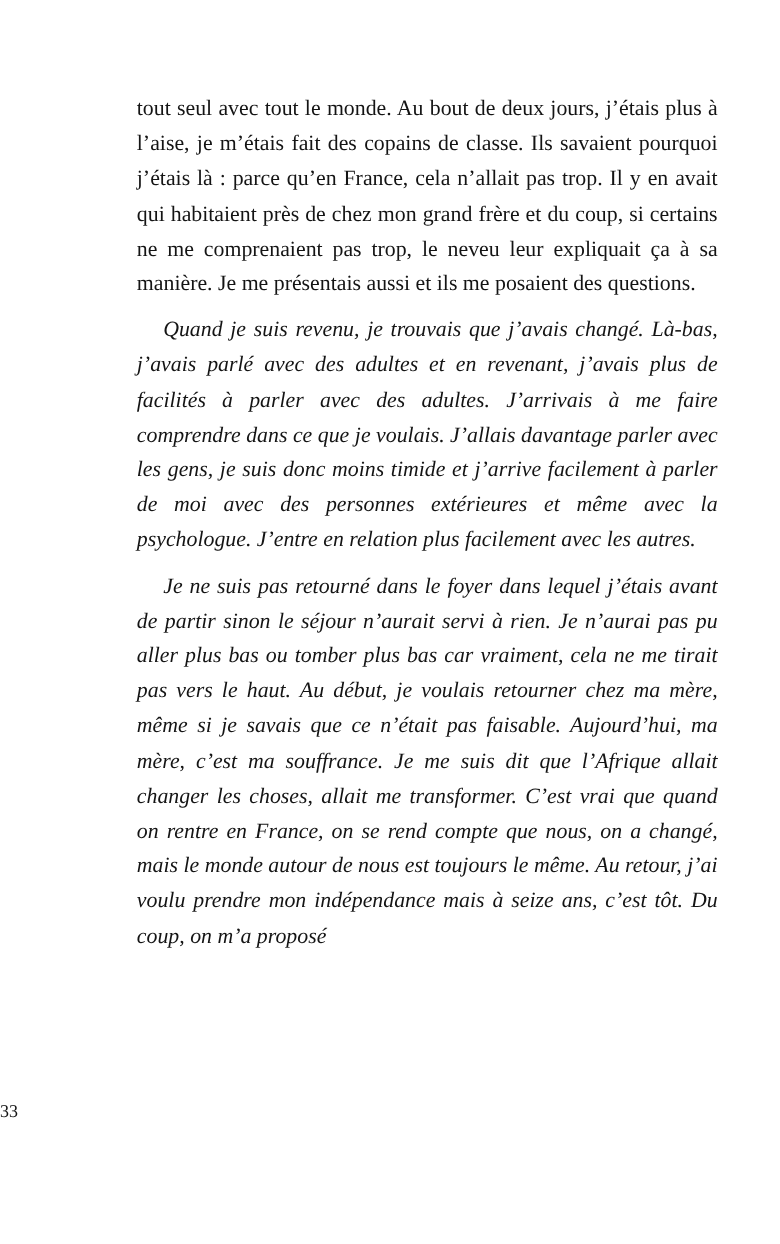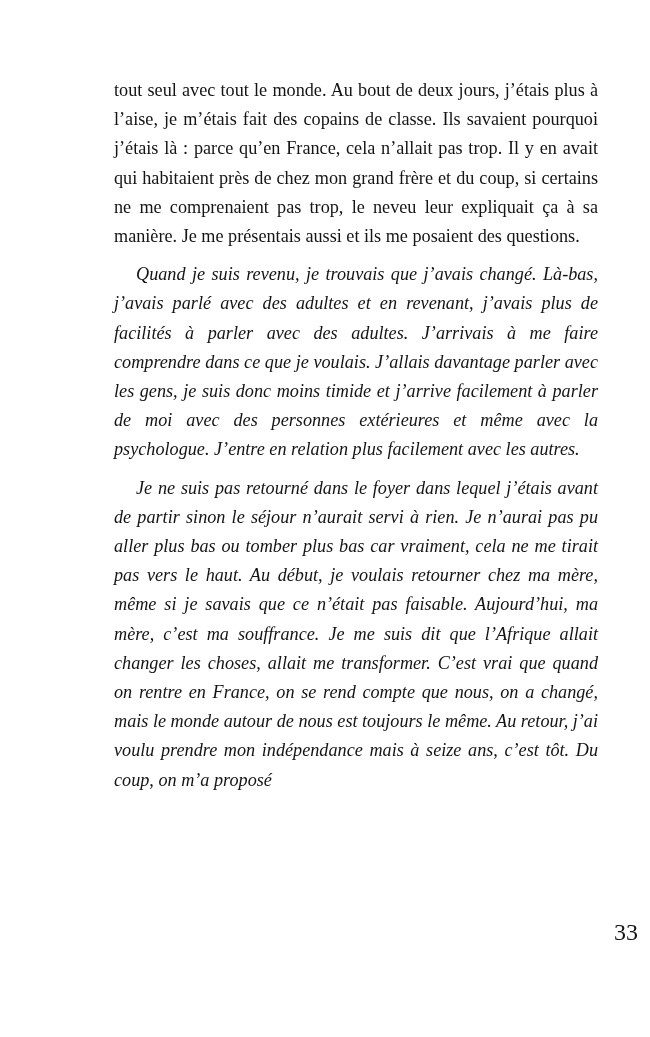--- a/index.html
+++ b/index.html
@@ -39,22 +39,22 @@
   }
   .para.indent {
     text-indent: 22px;
     font-style: italic;
   }
   .folio {
     position: absolute;
     left: 0;
     right: 12px;
     top: 905px;
-    text-align: right;
-    font-size: 24px;
+    text-align: left;
+    font-size: 15px;
     color: #141414;
     font-family: "Liberation Serif", serif;
   }
 </style>
 </head>
 <body>
 
 <div class="page">
   <div class="body-text">
     <p class="para">tout seul avec tout le monde. Au bout de deux jours, j’étais plus à l’aise, je m’étais fait des copains de classe. Ils savaient pourquoi j’étais là : parce qu’en France, cela n’allait pas trop. Il y en avait qui habitaient près de chez mon grand frère et du coup, si certains ne me comprenaient pas trop, le neveu leur expliquait ça à sa manière. Je me présentais aussi et ils me posaient des questions.</p>

